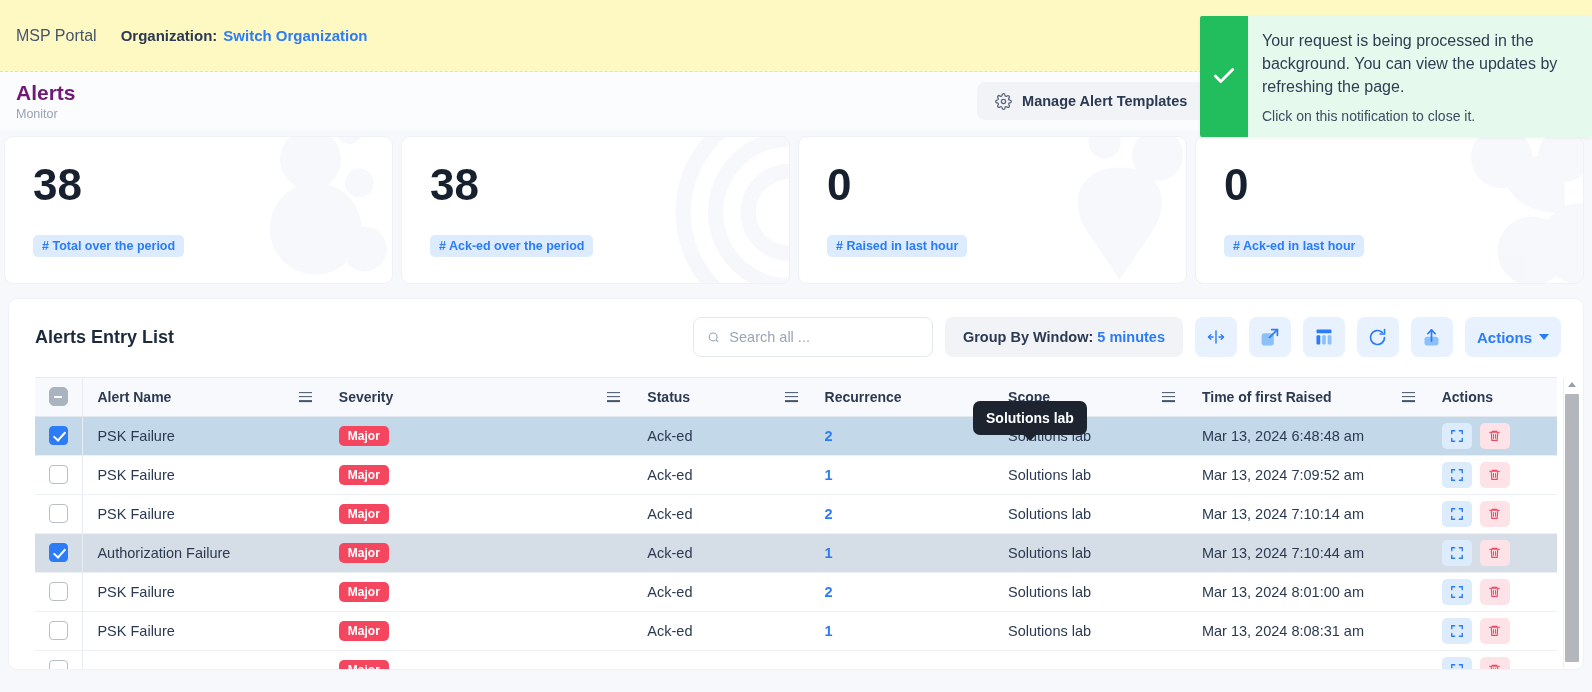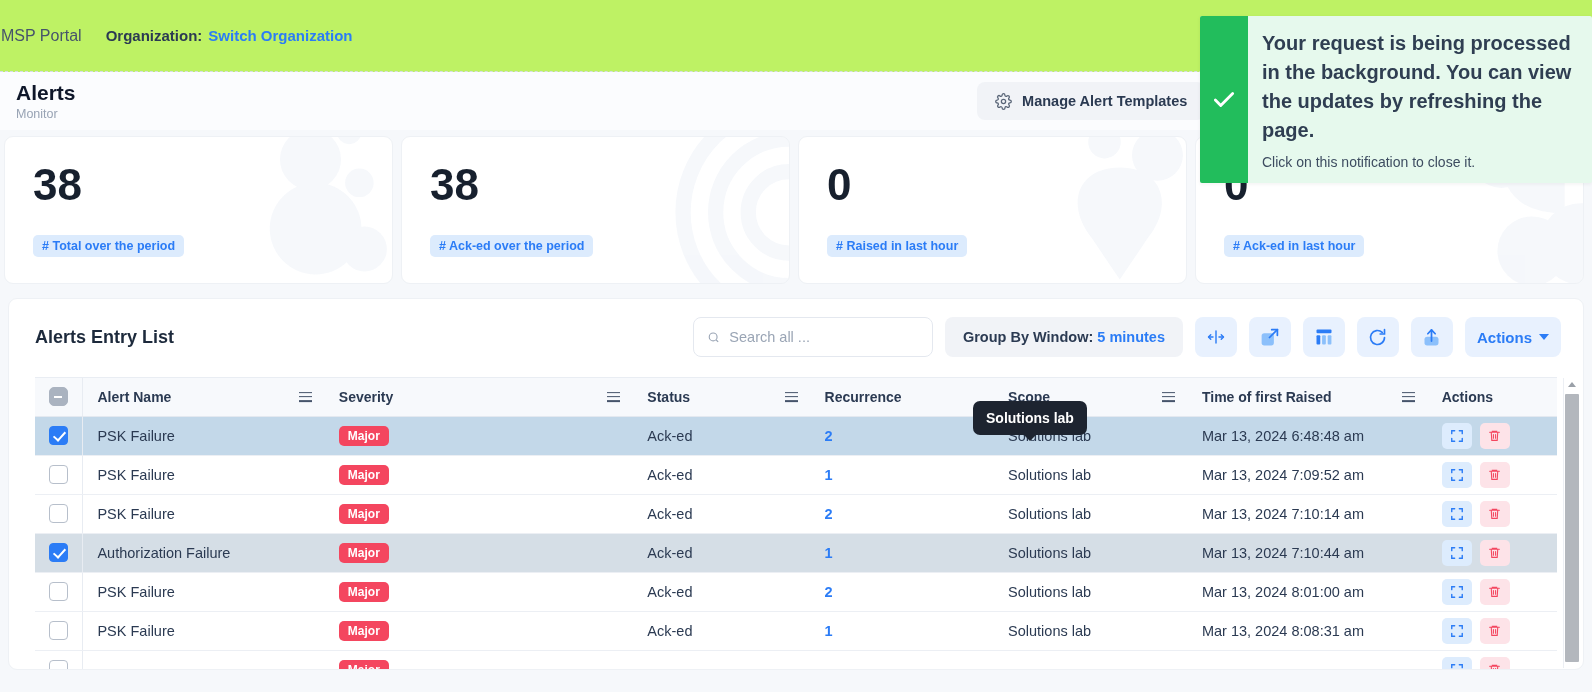--- a/index.html
+++ b/index.html
@@ -7,37 +7,37 @@
     width: 1592px; height: 692px;
     font-family: "Liberation Sans", sans-serif;
     background: #f6f8fb;
     overflow: hidden;
     color: #1f2d3d;
   }
   .page { position: relative; width: 1592px; height: 692px; }
 
   
   .topnav {
-    height: 72px; background: #bef264;
-    display: flex; align-items: center; padding: 0 0 0 1px;
+    height: 72px; background: #fef9c3;
+    display: flex; align-items: center; padding: 0 0 0 16px;
     border-bottom: 1px dashed #d8dde6;
   }
   .brand { font-size: 16px; color: #46546b; font-weight: 400; }
   .org-wrap { margin-left: 24px; font-size: 15px; display: flex; gap: 6px; align-items: baseline; }
   .org-label { color: #2b3a52; font-weight: 600; }
   .org-link { color: #2b7cf6; font-weight: 700; cursor: pointer; }
 
   
   .pagehead {
     height: 58px; background: #fbfcfe;
     display: flex; align-items: center; padding: 0 16px;
     position: relative;
   }
   .titlebox { display: flex; flex-direction: column; justify-content: center; }
-  .ptitle { font-size: 21px; font-weight: 600; color: #0f172a; line-height: 1.1; }
+  .ptitle { font-size: 21px; font-weight: 600; color: #701a75; line-height: 1.1; }
   .psub { font-size: 12.5px; color: #98a3b4; margin-top: 3px; }
   .headactions { margin-left: auto; display: flex; align-items: center; gap: 0; }
   .btn-ghost {
     background: #f1f3f7; border: none; border-radius: 8px;
     height: 38px; padding: 0 18px; display: flex; align-items: center; gap: 10px;
     font-size: 14.5px; font-weight: 600; color: #2b3a52; cursor: pointer;
     font-family: "Liberation Sans", sans-serif;
   }
   .vdiv { width: 1px; height: 26px; background: #d6dae2; margin: 0 16px; }
   .btn-primary {
@@ -162,21 +162,21 @@
   }
 
   
   .toast {
     position: absolute; right: 0; top: 16px; width: 392px; background: #e6f9ed;
     display: flex; border-radius: 2px; z-index: 60; overflow: hidden;
     box-shadow: 0 1px 4px rgba(0,0,0,.06);
   }
   .toast-bar { width: 48px; background: #22bd5c; display: flex; align-items: center; justify-content: center; flex: 0 0 48px; }
   .toast-body { padding: 13px 16px 13px 14px; }
-  .toast-main { font-size: 20px; line-height: 1.45; color: #2f3e52; font-weight: 700; }
+  .toast-main { font-size: 16px; line-height: 1.45; color: #2f3e52; font-weight: 400; }
   .toast-sub { font-size: 14px; color: #3d4c60; margin-top: 9px; }
 </style>
 </head>
 <body>
 
 <div class="page">
 
   <div class="topnav">
     <span class="brand">MSP Portal</span>
     <div class="org-wrap">

